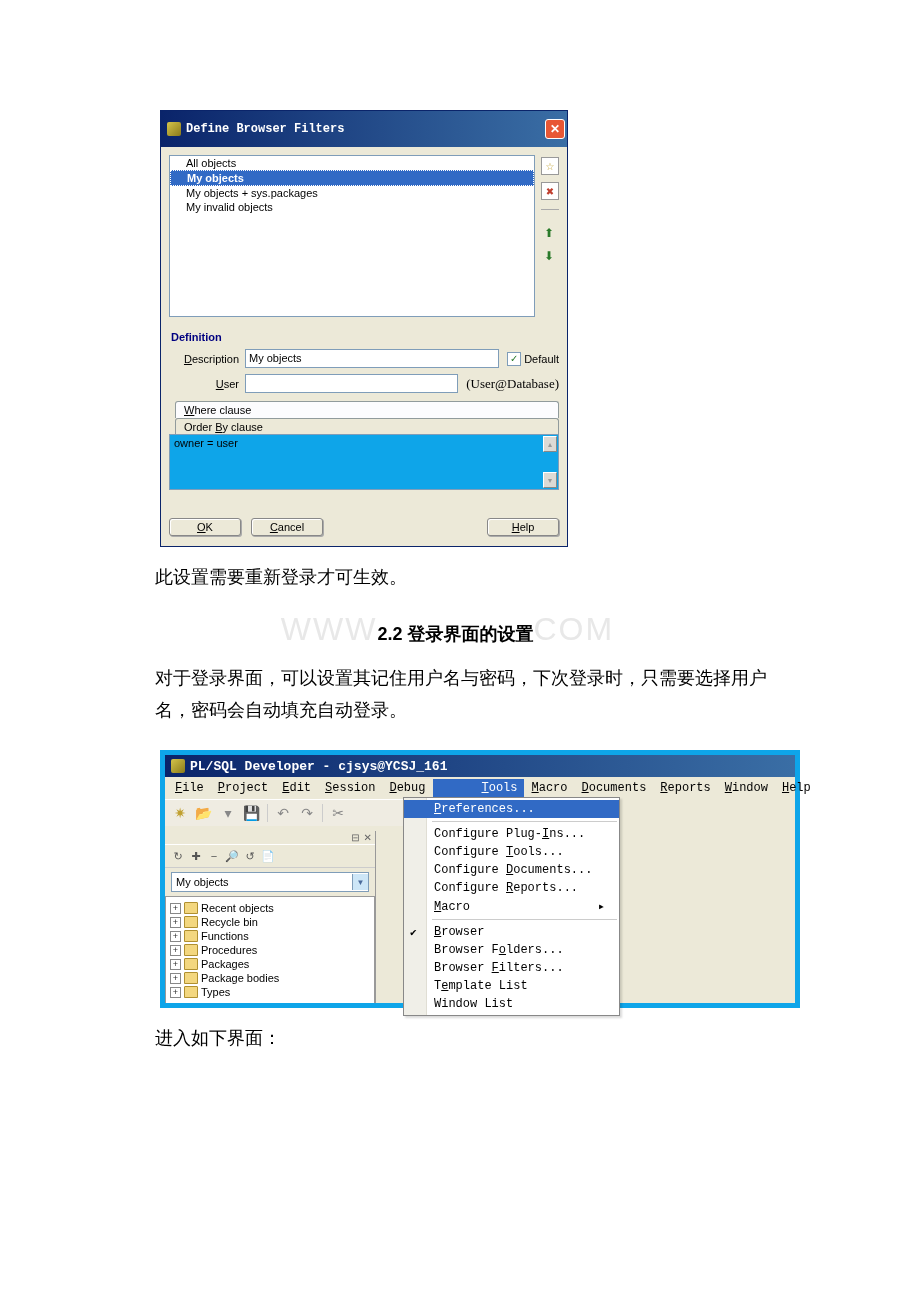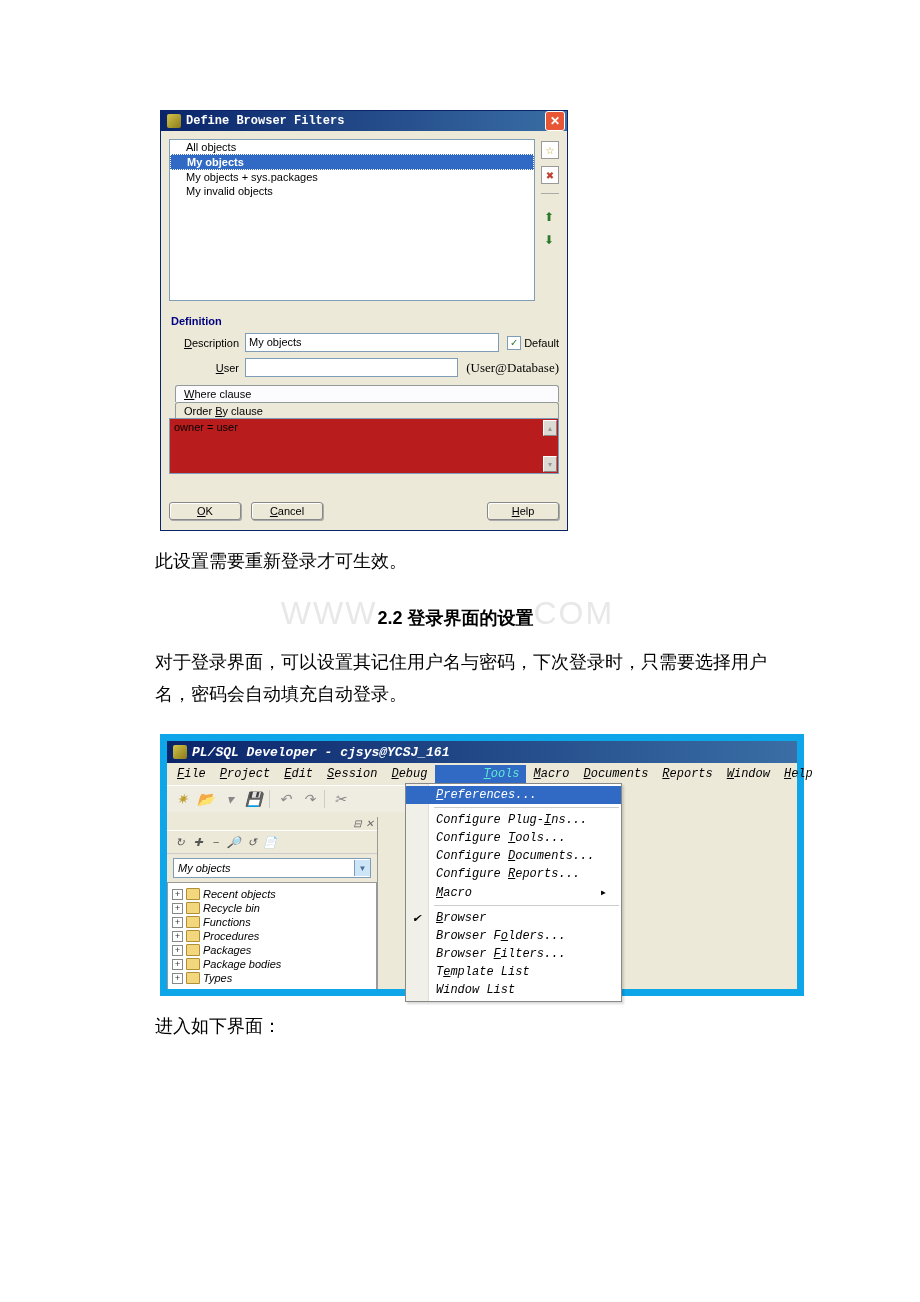--- a/index.html
+++ b/index.html
@@ -17,21 +17,21 @@
     width: 406px;
     margin-left: 35px;
     border: 1px solid #0a246a;
     background: #ece9d8;
   }
   .titlebar {
     display: flex;
     align-items: center;
     background: linear-gradient(to right, #0a246a, #3a6ea5);
     color: #fff;
-    height: 20px;
+    height: 36px;
     padding: 0 2px 0 6px;
     font-family: "Courier New", monospace;
     font-weight: bold;
     font-size: 12px;
   }
   .titlebar-icon {
     width: 14px;
     height: 14px;
     background: linear-gradient(135deg, #d4c44a, #8a7a1a);
     margin-right: 5px;
@@ -177,21 +177,21 @@
     border-radius: 3px 3px 0 0;
     position: relative;
   }
   .tab.active {
     background: #fcfcfe;
     z-index: 2;
   }
   .tab .u { text-decoration: underline; }
   .tab-content {
     border: 1px solid #7f9db9;
-    background: #b91c1c;
+    background: #0ea5e9;
     height: 50px;
     margin: -1px 0 0 0;
     position: relative;
     padding: 2px 4px;
     font-family: Tahoma, sans-serif;
     font-size: 11px;
   }
   .scroll-ud {
     position: absolute;
     right: 1px;
@@ -253,24 +253,23 @@
     font-family: Arial, sans-serif;
   }
   .section-title .t {
     color: #000;
     font-weight: bold;
     position: relative;
   }
   .app-window {
     width: 630px;
     margin-left: 35px;
-    border: 7px solid #0ea5e9;
+    border: 5px solid #0ea5e9;
     background: #ece9d8;
     margin-top: 24px;
-    font-style: italic;
   }
   .app-titlebar {
     display: flex;
     align-items: center;
     background: linear-gradient(to right, #0a246a, #3a6ea5);
     color: #fff;
     height: 22px;
     padding: 0 6px;
     font-family: "Courier New", monospace;
     font-weight: bold;
@@ -282,21 +281,21 @@
     font-size: 12px;
     background: #ece9d8;
     padding: 2px 4px;
     gap: 2px;
   }
   .menuitem {
     padding: 2px 6px;
   }
   .menuitem.active {
     background: #316ac5;
-    color: #5eead4;
+    color: #ffffff;
     padding-left: 48px;
   }
   .menuitem .u { text-decoration: underline; }
   .toolbar {
     display: flex;
     align-items: center;
     background: #efece2;
     padding: 4px 6px;
     gap: 6px;
     border-top: 1px solid #fff;

